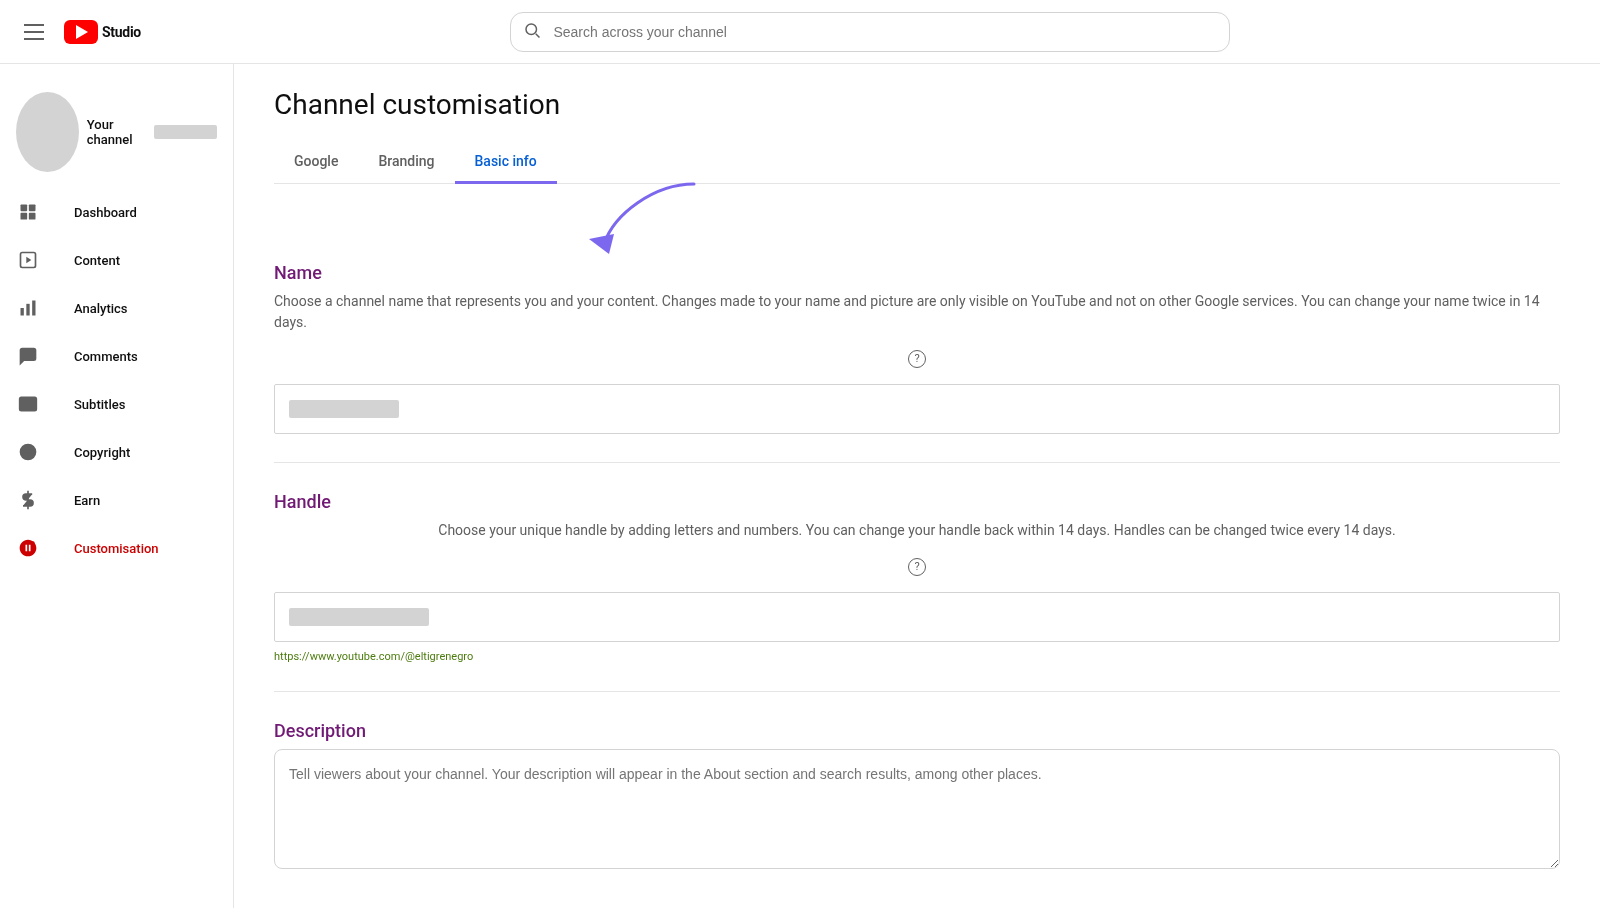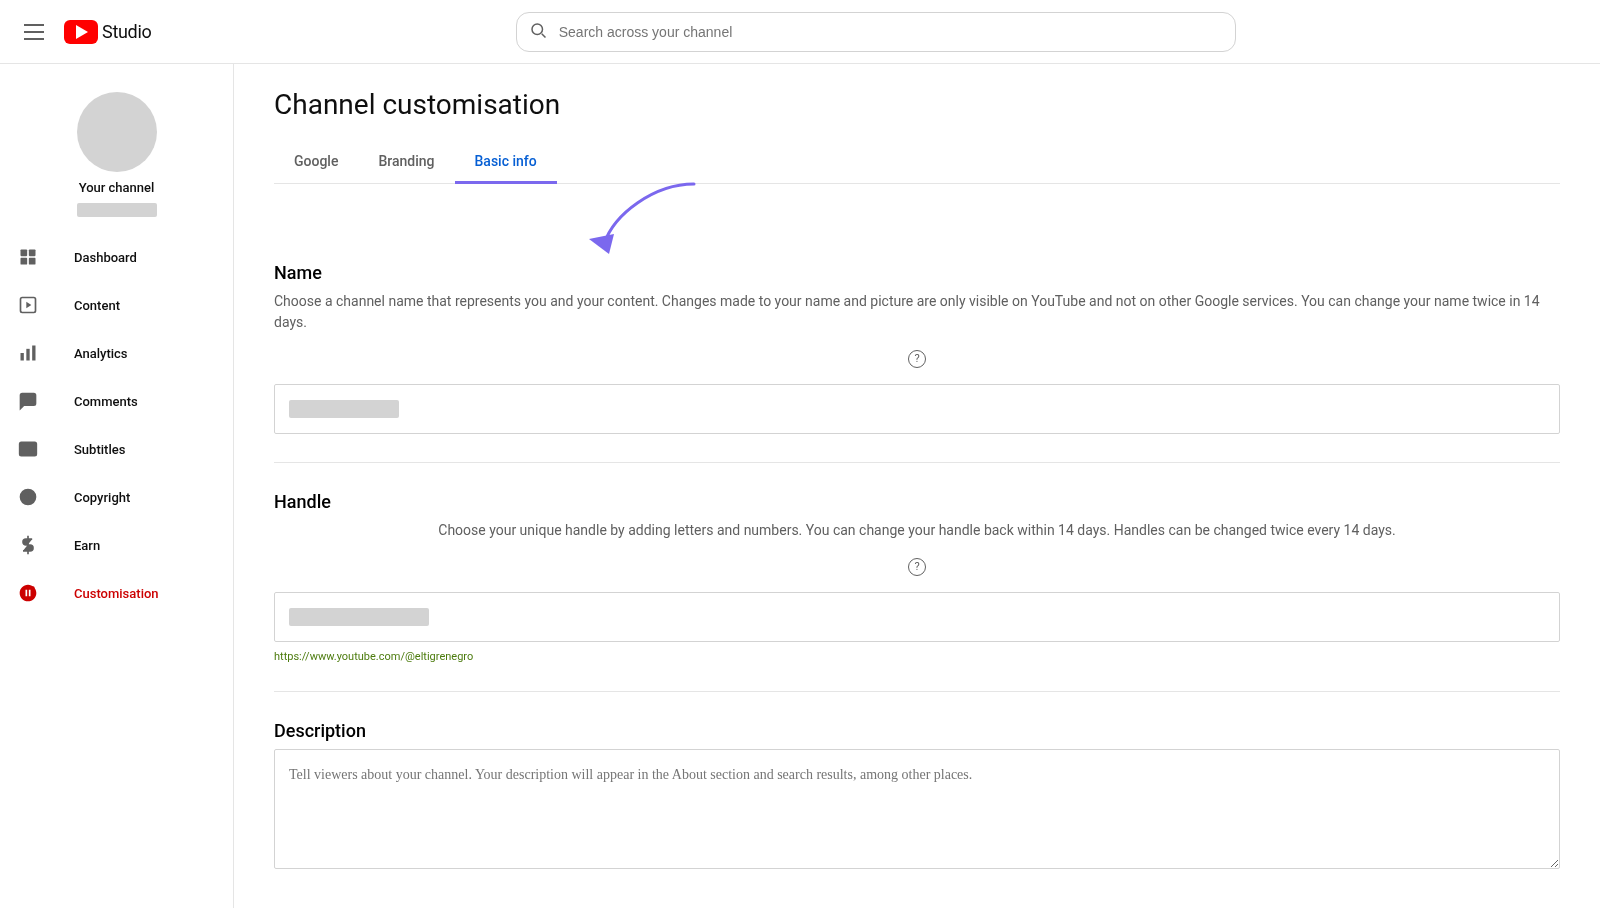--- a/index.html
+++ b/index.html
@@ -10,39 +10,39 @@
       display: flex; align-items: center; height: 64px; padding: 0 16px;
       border-bottom: 1px solid #e5e5e5; background: #fff; flex-shrink: 0;
       gap: 16px;
     }
     .header-left { display: flex; align-items: center; gap: 12px; }
     .hamburger { cursor: pointer; display: flex; flex-direction: column; gap: 5px; padding: 8px; }
     .hamburger span { display: block; width: 20px; height: 2px; background: #606060; }
     .yt-logo { display: flex; align-items: center; gap: 4px; text-decoration: none; }
     .yt-icon { background: #ff0000; border-radius: 6px; width: 34px; height: 24px; display: flex; align-items: center; justify-content: center; }
     .yt-icon::after { content: ''; border-left: 12px solid #fff; border-top: 7px solid transparent; border-bottom: 7px solid transparent; margin-left: 2px; }
-    .yt-studio-text { font-size: 18px; font-weight: 400; color: #0f0f0f; letter-spacing: -0.3px; }
+    .yt-studio-text { font-size: 14px; font-weight: 700; color: #0f0f0f; letter-spacing: -0.3px; }
     .search-bar {
       flex: 1; max-width: 720px; margin: 0 auto;
       display: flex; align-items: center; border: 1px solid #d3d3d3; border-radius: 13px;
       height: 40px; background: #fff;
     }
     .search-icon-wrap { padding: 0 12px; color: #606060; }
     .search-input { border: none; outline: none; flex: 1; font-size: 14px; color: #606060; background: transparent; }
 
     
     .main-layout { display: flex; flex: 1; overflow: hidden; }
 
     
     .sidebar {
       width: 234px; flex-shrink: 0; border-right: 1px solid #e5e5e5;
       display: flex; flex-direction: column; overflow-y: auto; padding: 8px 0;
       background: #fff;
     }
-    .channel-profile { display: flex; flex-direction: column; align-items: center; padding: 20px 16px 16px; gap: 8px; }
+    .channel-profile { display: flex; flex-direction: row; align-items: center; padding: 20px 16px 16px; gap: 8px; }
     .avatar { width: 80px; height: 80px; border-radius: 50%; background: #d3d3d3; }
     .channel-label { font-size: 13px; color: #0f0f0f; font-weight: 500; }
     .channel-handle-placeholder { width: 80px; height: 14px; background: #d3d3d3; border-radius: 2px; }
 
     .sidebar-item {
       display: flex; align-items: center; gap: 34px; padding: 0 16px;
       height: 48px; cursor: pointer; font-size: 13px; font-weight: 500;
       color: #0f0f0f; text-decoration: none; border-radius: 0;
     }
     .sidebar-item.active { color: #cc0000; }
@@ -64,41 +64,41 @@
     }
     .tab.active { color: #065fd4; border-bottom-color: #7b68ee; }
 
     
     .annotation-area { position: relative; height: 50px; }
     .arrow-svg { position: absolute; left: 260px; top: -10px; }
 
     
     .section { padding: 28px 0; border-bottom: 1px solid #e5e5e5; }
     .section:last-child { border-bottom: none; }
-    .section-title { font-size: 18px; font-weight: 500; margin-bottom: 8px; color: #000000; }
+    .section-title { font-size: 18px; font-weight: 500; margin-bottom: 8px; color: #701a75; }
     .section-desc { font-size: 14px; color: #606060; line-height: 1.5; margin-bottom: 16px; display: flex; align-items: center; gap: 17px; flex-wrap: wrap; flex-direction: column; }
     .help-icon {
       width: 18px; height: 18px; border: 1.5px solid #606060; border-radius: 50%;
       display: inline-flex; align-items: center; justify-content: center;
       font-size: 11px; color: #606060; flex-shrink: 0; cursor: pointer;
     }
 
     .input-placeholder-visual {
       width: 100%; border: 1px solid #d3d3d3; border-radius: 2px; padding: 12px 14px;
       min-height: 50px; display: flex; align-items: center;
     }
     .input-placeholder-bar { width: 110px; height: 18px; background: #d3d3d3; border-radius: 2px; }
     .input-placeholder-bar2 { width: 140px; height: 18px; background: #d3d3d3; border-radius: 2px; }
 
     .handle-url { font-size: 11px; color: #4d7c0f; margin-top: 8px; }
 
     .description-textarea {
-      width: 100%; border: 1px solid #d3d3d3; border-radius: 2px; padding: 14px;
+      width: 100%; border: 1px solid #d3d3d3; border-radius: 8px; padding: 14px;
       font-size: 14px; color: #606060; resize: vertical; min-height: 120px;
-      outline: none; line-height: 1.5; font-family: Liberation Serif, serif;
+      outline: none; line-height: 1.5; font-family: Liberation Sans, sans-serif;
     }
   </style>
 </head>
 <body>
 
 <header class="header">
   <div class="header-left">
     <div class="hamburger">
       <span></span>
         <span></span>

